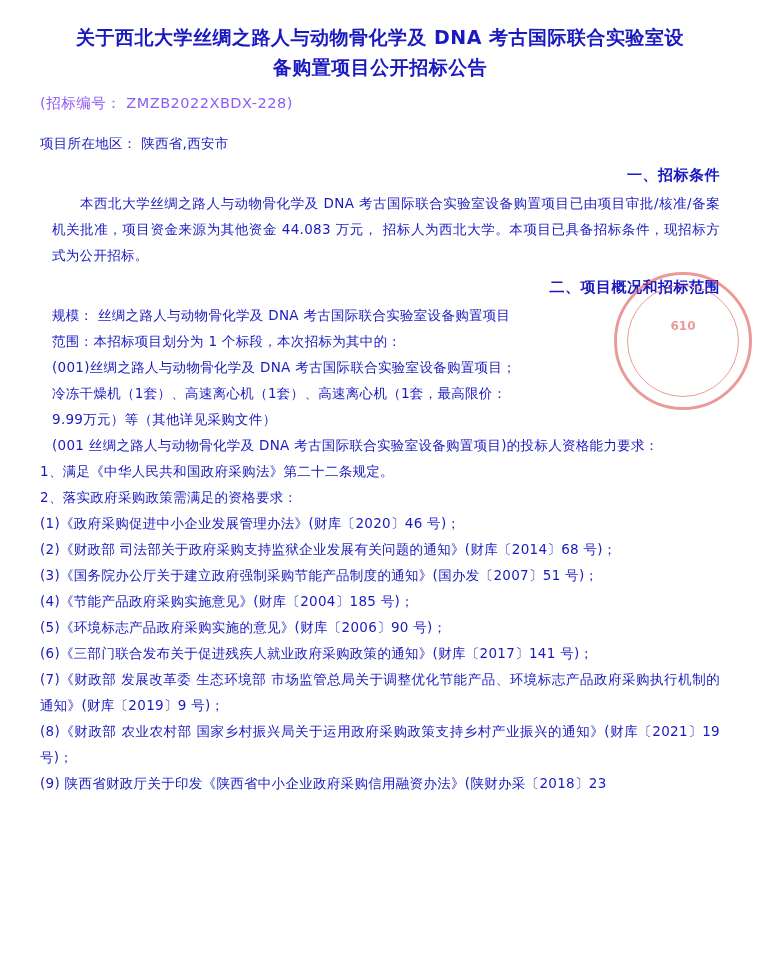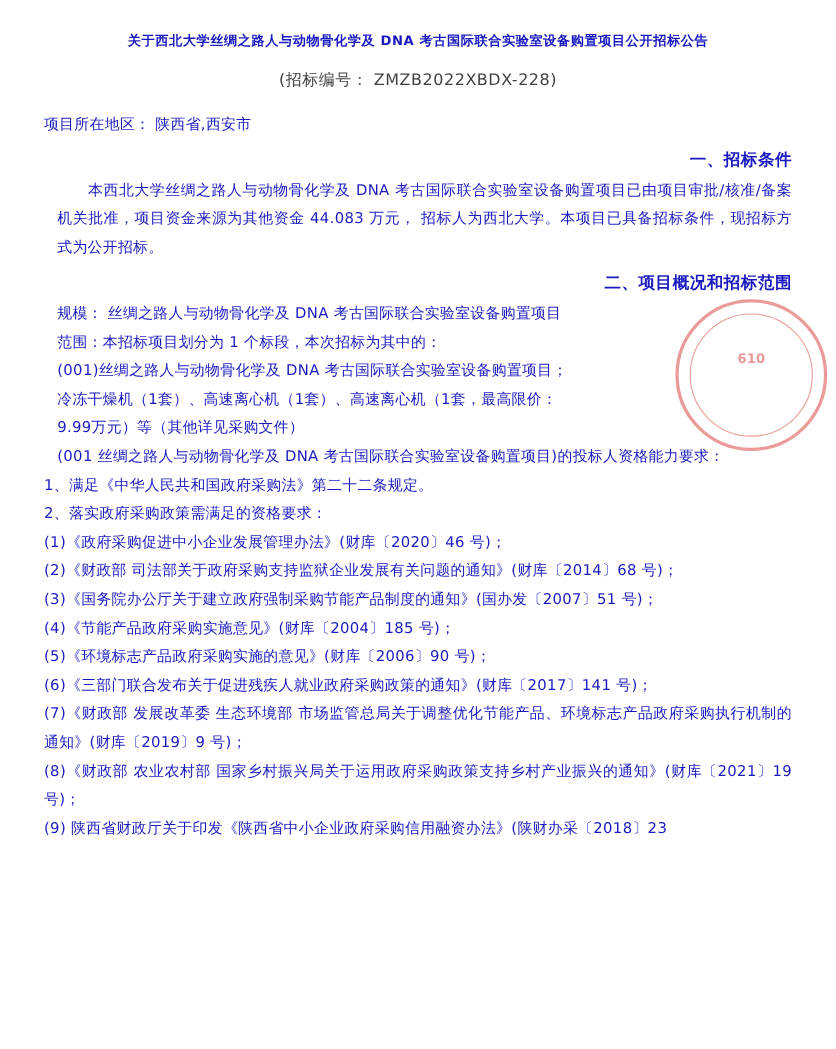--- a/index.html
+++ b/index.html
@@ -17,33 +17,32 @@
   }
   .page {
     position: relative;
     width: 760px;
     height: 954px;
     box-sizing: border-box;
     padding: 16px 40px 0 40px;
   }
   .doc-title {
     text-align: center;
-    font-size: 12px;
+    font-size: 19px;
     font-weight: bold;
     line-height: 30px;
     letter-spacing: 0.5px;
     color: #1a1ac0;
     margin: 6px 30px 0 30px;
   }
   .doc-subtitle {
-    text-align: center;
     font-size: 14.5px;
     line-height: 30px;
     letter-spacing: 0.5px;
-    color: #404040;
+    color: #8b5cf6;
     margin-top: 6px;
   }
   .region-line {
     font-size: 13.5px;
     line-height: 26px;
     margin-top: 12px;
     letter-spacing: 0.3px;
   }
   .section-heading {
     font-size: 15px;

